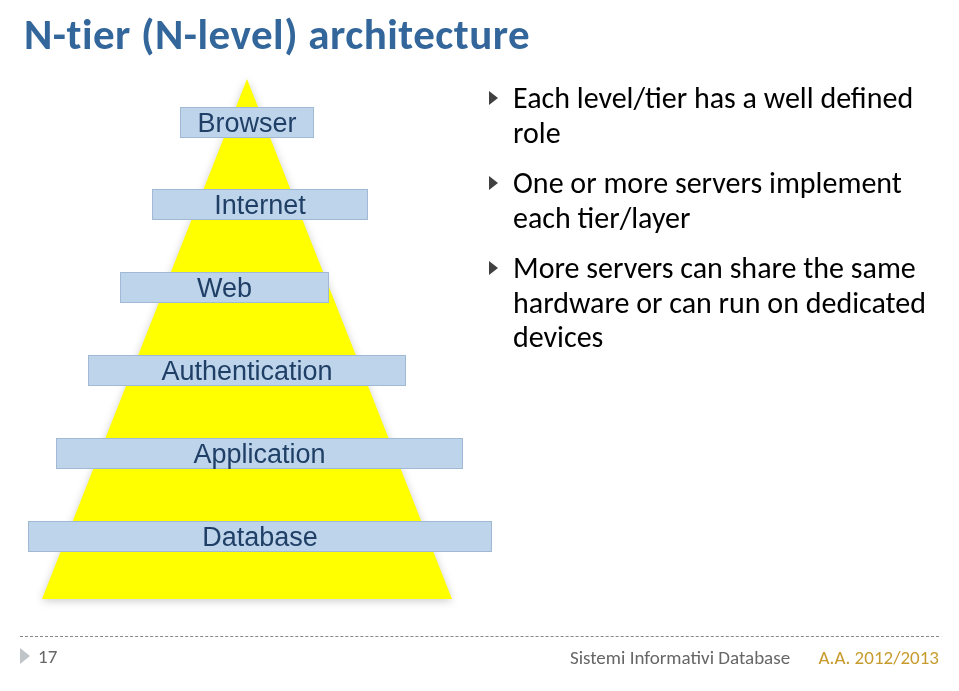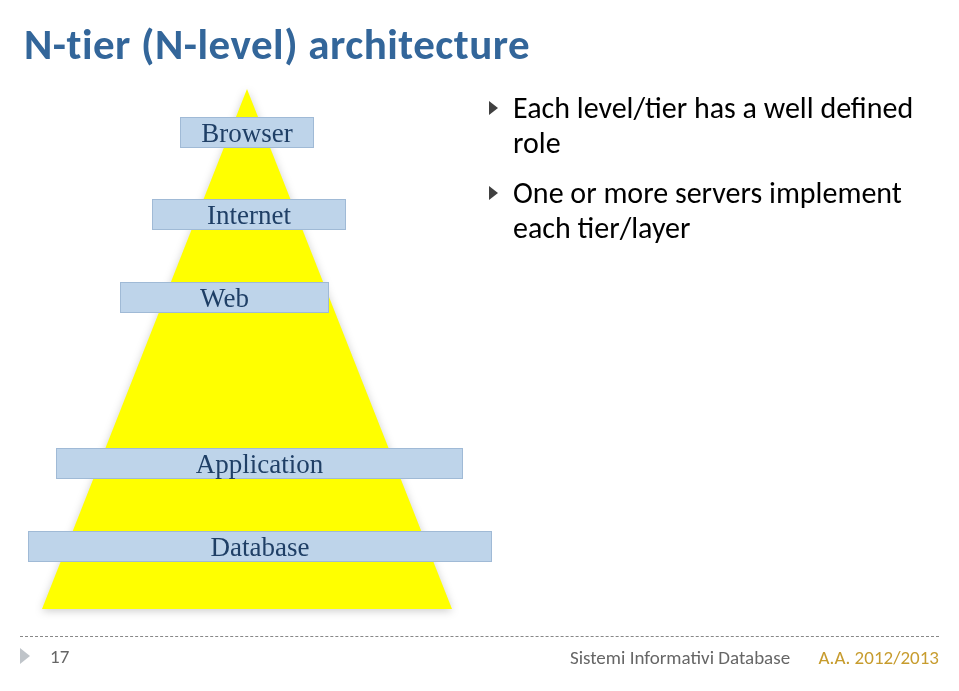--- a/index.html
+++ b/index.html
@@ -1,53 +1,55 @@
 <!DOCTYPE html>
 <html><head>
 <meta charset="utf-8">
 <style>
   html,body{margin:0;padding:0;width:959px;height:691px;font-family:Gill Sans, "Gill Sans MT", Calibri, sans-serif;background:#fff;color:#000;overflow:hidden}
-  .slide{box-sizing:border-box;width:959px;height:691px;position:relative;padding:18px 20px 10px 20px}
+  .slide{box-sizing:border-box;width:959px;height:691px;position:relative;padding:8px 20px 10px 20px}
   .title{font-size:43px;color:#33669a;margin:0 0 12px 4px;letter-spacing:0.5px}
   .content{display:flex;height:545px}
   .left{width:455px;height:540px;position:relative}
   .right{flex:1;padding:8px 10px 0 14px}
   .right ul{list-style:none;margin:0;padding:0}
   .right li{position:relative;font-size:30px;line-height:1.15;margin-bottom:16px;padding-left:24px}
   .right li::before{content:'';position:absolute;left:0;top:10px;width:0;height:0;border-top:7px solid transparent;border-bottom:7px solid transparent;border-left:9px solid #404040}
 
   
   .triangle{position:absolute;left:22px;top:6px;width:0;height:0;border-left:205px solid transparent;border-right:205px solid transparent;border-bottom:520px solid #ffff00;filter:drop-shadow(0 2px 4px rgba(0,0,0,0.2))}
-  .bar{position:absolute;height:31px;background:#bed4ea;border:1px solid #a0bad6;text-align:center;font-family:Liberation Serif, serif;font-size:27px;line-height:30px;color:#1f3f66;box-sizing:border-box}
+  .bar{position:absolute;height:31px;background:#bed4ea;border:1px solid #a0bad6;text-align:center;font-family:Liberation Sans, sans-serif;font-size:27px;line-height:30px;color:#1f3f66;box-sizing:border-box}
 
   .footer{position:absolute;left:20px;right:20px;bottom:22px;border-top:1px dashed #888;padding-top:8px;display:flex;align-items:baseline;font-size:19px}
   .foot-right{margin-left:auto;color:#666}
   .foot-right .yy{color:#c79c2e;margin-left:24px}
-  .page-left{display:inline-flex;align-items:center;gap:20px;color:#666}
+  .page-left{display:inline-flex;align-items:center;gap:8px;color:#666}
   .page-left .tri{display:inline-block;width:0;height:0;border-top:8px solid transparent;border-bottom:8px solid transparent;border-left:10px solid #bfc4c9}
 </style>
 </head>
 <body>
 
 <div class="slide">
   <h1 class="title">N-tier (N-level) architecture</h1>
   <div class="content">
     <div class="left">
       <div class="triangle"></div>
 
       <div class="bar" style="left:160px;top:34px;width:134px">Browser</div>
-      <div class="bar" style="left:132px;top:116px;width:194px">Internet</div>
+      <div class="bar" style="left:132px;top:116px;width:216px">Internet</div>
       <div class="bar" style="left:100px;top:199px;width:209px">Web</div>
+      <div class="bar" style="left:68px;top:282px;width:318px">Authentication</div>
       <div class="bar" style="left:36px;top:365px;width:407px">Application</div>
       <div class="bar" style="left:8px;top:448px;width:464px">Database</div>
     </div>
     <div class="right">
       <ul>
         <li>Each level/tier has a well defined role</li>
         <li>One or more servers implement each tier/layer</li>
+        <li>More servers can share the same hardware or can run on dedicated devices</li>
       </ul>
     </div>
   </div>
 
   <div class="footer">
     <span class="page-left">
       <span class="tri"></span>
       <span>17</span>
     </span>
     <span class="foot-right">

